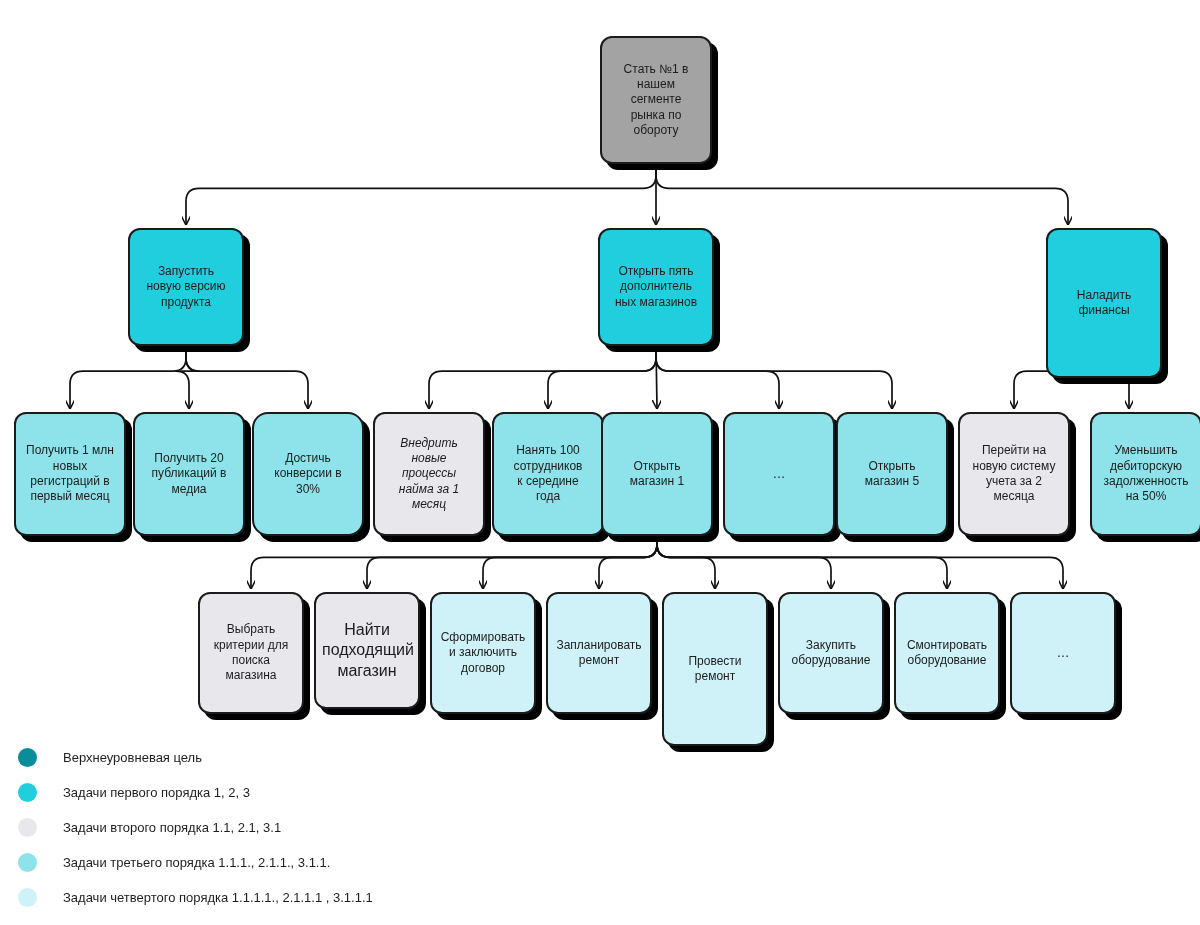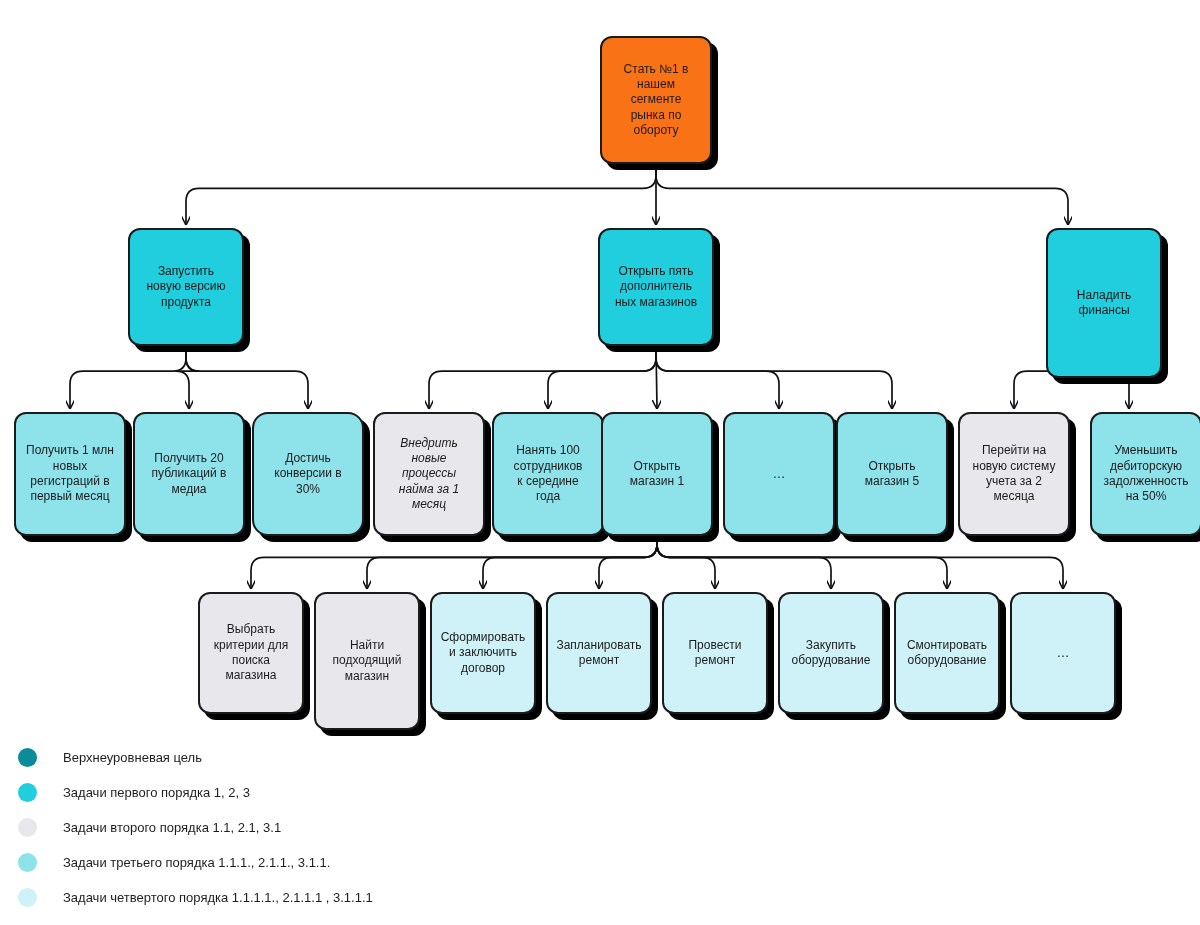--- a/index.html
+++ b/index.html
@@ -40,21 +40,21 @@
     color: #1c1c1c;
     line-height: 1.28;
     padding: 4px 6px;
     -webkit-font-smoothing: antialiased;
   }
   .node .label {
     display: block;
     width: 100%;
     white-space: pre-line;
   }
-  .lvl0 { background: #f97316; }
+  .lvl0 { background: #a3a3a3; }
   .lvl1 { background: #21cede; }
   .lvl2 { background: #e8e8ec; }
   .lvl3 { background: #8ee2ea; }
   .lvl4 { background: #cff2f8; }
 
   #legend {
     position: absolute;
     left: 18px;
     top: 740px;
     width: 560px;
@@ -184,35 +184,35 @@
 дебиторскую
 задолженность
 на 50%</span>
       </div>
       <div class="node lvl2" style="left: 198px; top: 592px; width: 106px; height: 122px; font-size: 12px;">
         <span class="label">Выбрать
 критерии для
 поиска
 магазина</span>
       </div>
-      <div class="node lvl2" style="left: 314px; top: 592px; width: 106px; height: 138px; font-size: 12px; align-items: center;">
+      <div class="node lvl2" style="left: 314px; top: 592px; width: 106px; height: 117px; font-size: 16px; align-items: center;">
         <span class="label">Найти
 подходящий
 магазин</span>
       </div>
       <div class="node lvl4" style="left: 430px; top: 592px; width: 106px; height: 122px; font-size: 12px;">
         <span class="label">Сформировать
 и заключить
 договор</span>
       </div>
       <div class="node lvl4" style="left: 546px; top: 592px; width: 106px; height: 122px; font-size: 12px;">
         <span class="label">Запланировать
 ремонт</span>
       </div>
-      <div class="node lvl4" style="left: 662px; top: 592px; width: 106px; height: 122px; font-size: 12px;">
+      <div class="node lvl4" style="left: 662px; top: 592px; width: 106px; height: 154px; font-size: 12px;">
         <span class="label">Провести
 ремонт</span>
       </div>
       <div class="node lvl4" style="left: 778px; top: 592px; width: 106px; height: 122px; font-size: 12px;">
         <span class="label">Закупить
 оборудование</span>
       </div>
       <div class="node lvl4" style="left: 894px; top: 592px; width: 106px; height: 122px; font-size: 12px;">
         <span class="label">Смонтировать
 оборудование</span>

